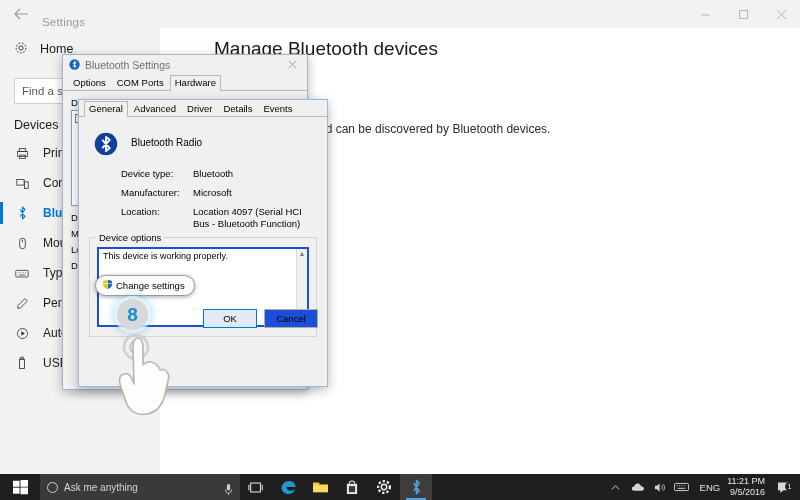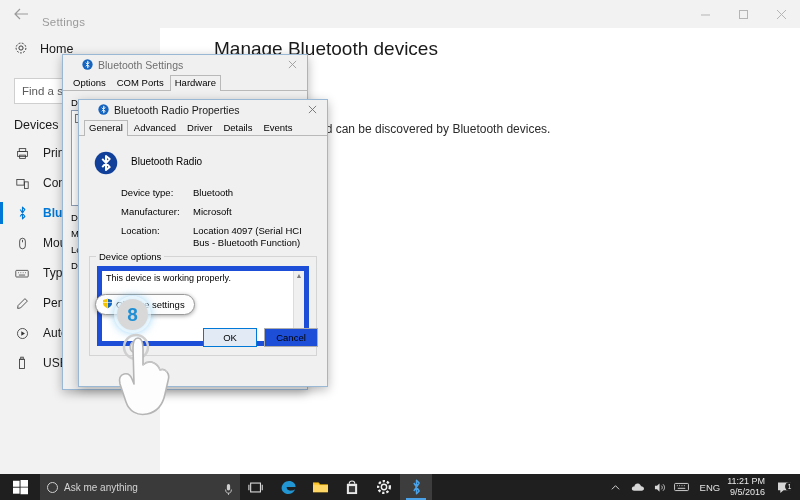--- a/index.html
+++ b/index.html
@@ -70,21 +70,21 @@
   }
   .page-title { font-size: 19px; color: #1a1a1a; padding: 10px 0 0 54px; font-weight: 400; }
   .main-sub { font-size: 12px; color: #2b2b2b; padding: 62px 0 0 20px; }
   .dots { padding: 22px 0 0 58px; color: #0078d7; letter-spacing: 3px; font-size: 12px; }
   .main-link { position: absolute; left: 20px; top: 300px; font-size: 12px; color: #4a90d9; }
 
   
   .dlg { position: absolute; background: #f0f0f0; border: 1px solid #9ab7d3;
          box-shadow: 0 3px 10px rgba(0,0,0,.28); font-size: 10.5px; color: #000; }
   .dlg-tb { height: 19px; background: #f0f0f0; display: flex; align-items: center;
-            padding: 0 2px 0 19px; }
+            padding: 0 2px 0 6px; }
   .dlg-tb .bt-ico { width: 11px; height: 11px; margin-right: 5px; }
   .dlg-tb .t { font-size: 10.5px; color: #6f6f6f; flex: 1; }
   .dlg-tb .x { width: 26px; height: 17px; display: flex; align-items: center;
                justify-content: center; color: #9a9a9a; font-size: 11px; }
   .dlg-body { position: relative; }
 
   
   .tabs { display: flex; padding: 4px 0 0 5px; border-bottom: 1px solid #b9b9b9;
           height: 17px; align-items: flex-end; }
   .tab { font-size: 9.5px; padding: 1px 4px 1px 4px; margin-right: 1px;
@@ -116,21 +116,21 @@
   .brp-pane { padding: 8px 9px 0 9px; }
   .brp-head { display: flex; align-items: flex-start; gap: 13px; padding: 7px 0 10px 6px; }
   .brp-head .name { font-size: 10px; padding-top: 5px; }
   .kv { display: flex; font-size: 9.5px; margin-bottom: 7px; padding-left: 33px; }
   .kv .k { width: 72px; }
   .kv .v { flex: 1; line-height: 1.25; }
   .group { border: 1px solid #d4d4d4; margin: 6px 1px 0 1px; padding: 9px 7px 9px 7px;
            position: relative; height: 100px; }
   .group > .legend { position: absolute; top: -6px; left: 6px; background: #f0f0f0;
                      padding: 0 3px; font-size: 9.5px; }
-  .status-box { border: 5px solid #1d4ed8; background: #fff; height: 100%;
+  .status-box { border: 2px solid #1d4ed8; background: #fff; height: 100%;
                 position: relative; }
   .status-box .txt { font-size: 9px; padding: 2px 4px; }
   .vscroll { position: absolute; right: 0; top: 0; width: 11px; height: 100%;
              background: #f0f0f0; border-left: 1px solid #dcdcdc;
              display: flex; flex-direction: column; justify-content: space-between;
              align-items: center; }
   .vscroll span { font-size: 7px; color: #7b7b7b; line-height: 9px; }
   .brp-btnrow { position: absolute; right: 9px; bottom: 9px; display: flex; gap: 7px; }
   .change-btn {
     position: absolute; left: 16px; bottom: 41px;
@@ -356,34 +356,20 @@
         <div>Device status:</div>
       </div>
       <div class="bts-btnrow">
         <div class="w-btn">OK</div>
         <div class="w-btn">Cancel</div>
       </div>
     </div>
   </div>
 
   <div class="dlg" id="dlg-brp">
-    <div class="dlg-tb">
-      <span class="bt-ico">
-        <svg width="11" height="11" viewBox="0 0 16 16">
-            <circle cx="8" cy="8" r="7.5" fill="#1565c0"></circle>
-            <path d="M5.5 5.3 L10.5 10.7 L8 12.7 V3.3 L10.5 5.3 L5.5 10.7" stroke="#fff" stroke-width="1.2" fill="none" stroke-linejoin="round"></path>
-          </svg>
-      </span>
-      <span class="t" style="color:#1a1a1a">Bluetooth Radio Properties</span>
-      <span class="x">
-        <svg width="9" height="9" viewBox="0 0 10 10">
-            <path d="M1 1 L9 9 M9 1 L1 9" stroke="#6f6f6f" stroke-width="1"></path>
-          </svg>
-      </span>
-    </div>
 
     <div class="tabs">
       <div class="tab active">General</div>
       <div class="tab">Advanced</div>
       <div class="tab">Driver</div>
       <div class="tab">Details</div>
       <div class="tab">Events</div>
     </div>
 
     <div class="dlg-body brp-pane">

